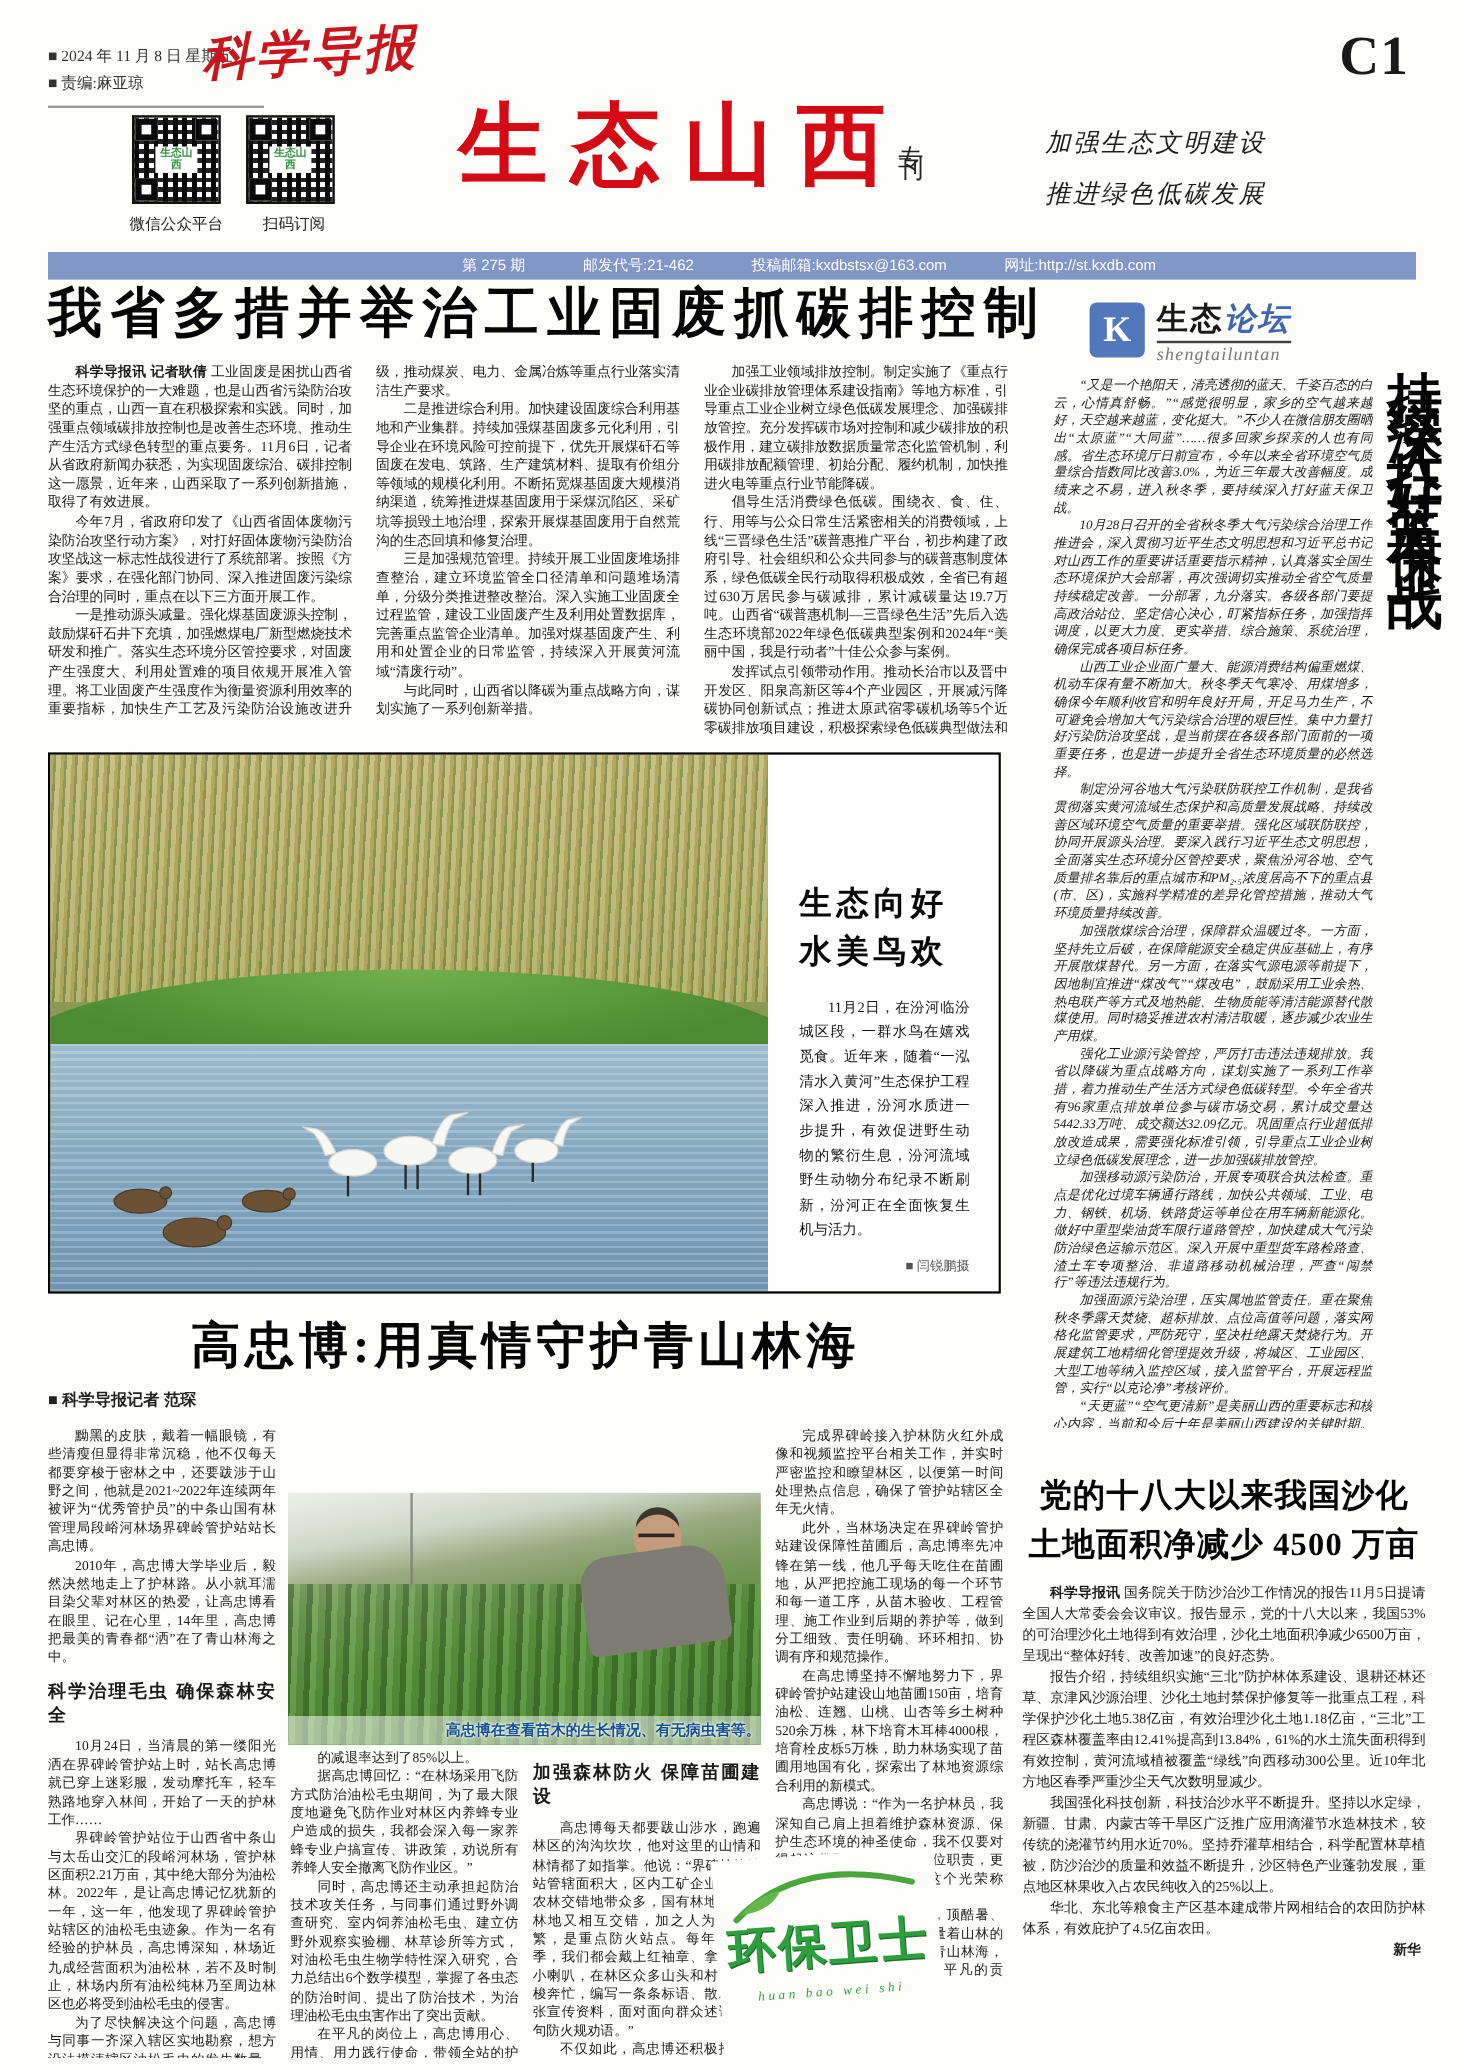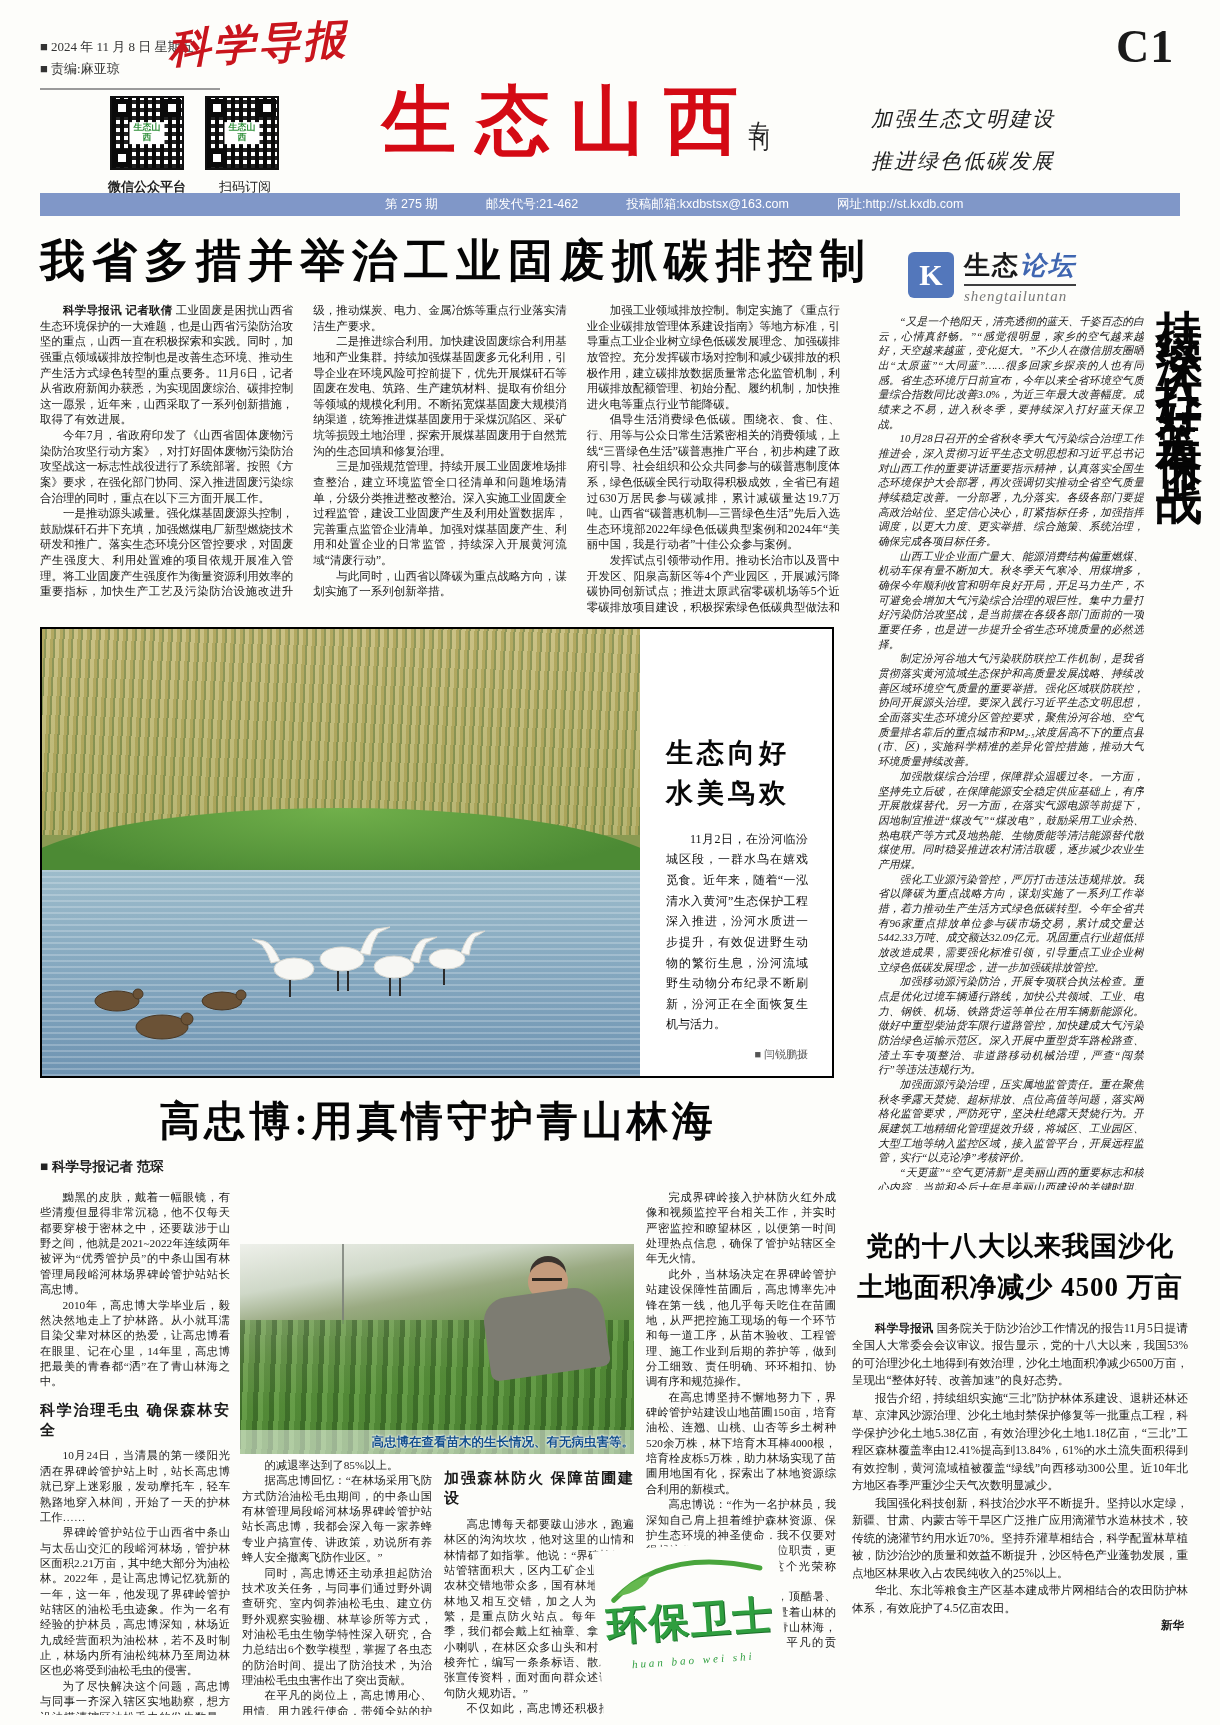--- a/index.html
+++ b/index.html
@@ -18,21 +18,21 @@
         repeating-linear-gradient(0deg,rgba(10,10,10,.9) 0 4px,rgba(255,255,255,0) 4px 8px),
         repeating-linear-gradient(90deg,#0a0a0a 0 4px,#ffffff 4px 8px); }
   .qr .finder { position:absolute; width:18px; height:18px; border:5px solid #0a0a0a; background:#fff; }
   .qr .f-tl { left:1px; top:1px; } .qr .f-tr { right:1px; top:1px; } .qr .f-bl { left:1px; bottom:1px; }
   .qr .chip { position:absolute; left:50%; top:50%; transform:translate(-50%,-50%); background:#fff; color:#2f8f3a; font-size:9px; font-weight:bold; line-height:1.1; padding:1px 2px; text-align:center; }
   .qr-label { position:absolute; font-size:13px; color:#222; width:110px; text-align:center; }
   .edition-title { position:absolute; left:382px; top:72px; font-size:74px; font-weight:900; color:#d40a14; letter-spacing:20px; white-space:nowrap; }
   .edition-sub { position:absolute; left:745px; top:104px; writing-mode:vertical-rl; text-orientation:upright; font-size:21px; letter-spacing:10px; color:#222; }
   .slogan { position:absolute; left:843px; top:98px; font-size:21px; line-height:2.0; color:#1d1d1d; letter-spacing:2px; font-style:italic;margin-left:28px; }
   .page-no { position:absolute; left:1116px; top:20px; font-size:46px; font-weight:bold; letter-spacing:1px; }
-  .infobar { position:absolute; left:40px; top:193px; width:1140px; height:23px; background:#8097c8; color:#fff; display:flex; align-items:center; font-size:12.5px; padding-left:345px; gap:48px; white-space:nowrap; }
+  .infobar { position:absolute; left:40px; top:210px; width:1140px; height:23px; background:#8097c8; color:#fff; display:flex; align-items:center; font-size:12.5px; padding-left:345px; gap:48px; white-space:nowrap; }
 
   
   .headline1 { position:absolute; left:40px; top:231px; width:796px; font-family:"Liberation Sans","DejaVu Sans",sans-serif; font-weight:900; font-size:45px; letter-spacing:7px; white-space:nowrap; color:#050505; }
   .main-cols { position:absolute; left:40px; top:303px; width:800px; height:318px; columns:3; column-gap:20px; font-size:11.5px; line-height:1.36; text-align:justify; overflow:hidden; }
   .main-cols p, .fcol p, .a3-body p { text-indent:2em; margin:0; }
   .lead-in { font-weight:bold; font-family:"Liberation Sans","DejaVu Sans",sans-serif; }
 
   
   .photo1 { position:absolute; left:40px; top:627px; width:794px; height:451px; border:2px solid #000000; display:flex; background:#fff; }
   .photo1-img { position:relative; width:598px; height:100%; overflow:hidden; background:linear-gradient(#b9b684,#9aa45e 30%,#8a9a52 44%); }
@@ -107,21 +107,21 @@
     <div class="finder f-tr"></div>
     <div class="finder f-bl"></div>
     <div class="chip">生态山西</div>
   </div>
   <div class="qr" style="left:205px; top:96px;">
     <div class="finder f-tl"></div>
     <div class="finder f-tr"></div>
     <div class="finder f-bl"></div>
     <div class="chip">生态山西</div>
   </div>
-  <div class="qr-label" style="left:92px; top:178px;font-weight:bold;">微信公众平台</div>
+  <div class="qr-label" style="left:92px; top:178px;">微信公众平台</div>
   <div class="qr-label" style="left:190px; top:178px;">扫码订阅</div>
 
   <div class="edition-title">生态山西</div>
   <div class="edition-sub">专刊</div>
   <div class="slogan">
     <div>加强生态文明建设</div>
     <div>推进绿色低碳发展</div>
   </div>
   <div class="page-no">C1</div>
 
@@ -199,21 +199,21 @@
     <div class="fcol">
       <p>黝黑的皮肤，戴着一幅眼镜，有些清瘦但显得非常沉稳，他不仅每天都要穿梭于密林之中，还要跋涉于山野之间，他就是2021~2022年连续两年被评为“优秀管护员”的中条山国有林管理局段峪河林场界碑岭管护站站长高忠博。</p>
         <p>2010年，高忠博大学毕业后，毅然决然地走上了护林路。从小就耳濡目染父辈对林区的热爱，让高忠博看在眼里、记在心里，14年里，高忠博把最美的青春都“洒”在了青山林海之中。</p>
       <div class="subhead">科学治理毛虫 确保森林安全</div>
       <p>10月24日，当清晨的第一缕阳光洒在界碑岭管护站上时，站长高忠博就已穿上迷彩服，发动摩托车，轻车熟路地穿入林间，开始了一天的护林工作……</p>
         <p>界碑岭管护站位于山西省中条山与太岳山交汇的段峪河林场，管护林区面积2.21万亩，其中绝大部分为油松林。2022年，是让高忠博记忆犹新的一年，这一年，他发现了界碑岭管护站辖区的油松毛虫迹象。作为一名有经验的护林员，高忠博深知，林场近九成经营面积为油松林，若不及时制止，林场内所有油松纯林乃至周边林区也必将受到油松毛虫的侵害。</p>
         <p>为了尽快解决这个问题，高忠博与同事一齐深入辖区实地勘察，想方设法摸清辖区油松毛虫的发生数量、危害面积及危害程度，为林场进一步掌握油松毛虫生活史、发生发展规律、最佳防治时间以及制定综合应对方案，并提出了3类11种成熟的防控技术，这些技术的应用，让防治区虫口</p>
     </div>
     <div class="fcol pad">
       <p>的减退率达到了85%以上。</p>
-        <p>据高忠博回忆：“在林场采用飞防方式防治油松毛虫期间，的中条山国有林管理局段峪河林场界碑岭管护站站长高忠博，我都会深入每一家养蜂专业户搞宣传、讲政策，劝说所有养蜂人安全撤离飞防作业区。”</p>
+        <p>据高忠博回忆：“在林场采用飞防方式防治油松毛虫期间，为了最大限度地避免飞防作业对林区内养蜂专业户造成的损失，我都会深入每一家养蜂专业户搞宣传、讲政策，劝说所有养蜂人安全撤离飞防作业区。”</p>
         <p>同时，高忠博还主动承担起防治技术攻关任务，与同事们通过野外调查研究、室内饲养油松毛虫、建立仿野外观察实验棚、林草诊所等方式，对油松毛虫生物学特性深入研究，合力总结出6个数学模型，掌握了各虫态的防治时间、提出了防治技术，为治理油松毛虫虫害作出了突出贡献。</p>
         <p>在平凡的岗位上，高忠博用心、用情、用力践行使命，带领全站的护林员用心血和汗水守护着2.21万亩林地……</p>
     </div>
     <div class="fcol pad">
       <div class="subhead">加强森林防火 保障苗圃建设</div>
       <p>高忠博每天都要跋山涉水，跑遍林区的沟沟坎坎，他对这里的山情和林情都了如指掌。他说：“界碑岭管护站管辖面积大，区内工矿企业较多、农林交错地带众多，国有林地与集体林地又相互交错，加之人为活动频繁，是重点防火站点。每年的防火季，我们都会戴上红袖章、拿着防火小喇叭，在林区众多山头和村庄间穿梭奔忙，编写一条条标语、散发一张张宣传资料，面对面向群众述说一句句防火规劝语。”</p>
         <p>不仅如此，高忠博还积极推进林草防火宣传长廊建设，为进入林区的游客、路人解说防火知识，让大家近距离、直观地感受林草文化魅力，了解林草防火知识、参与全民防火。而且，他还坚持学习新科技，顺利</p>
     </div>
     <div class="fcol">
       <p>完成界碑岭接入护林防火红外成像和视频监控平台相关工作，并实时严密监控和瞭望林区，以便第一时间处理热点信息，确保了管护站辖区全年无火情。</p>

